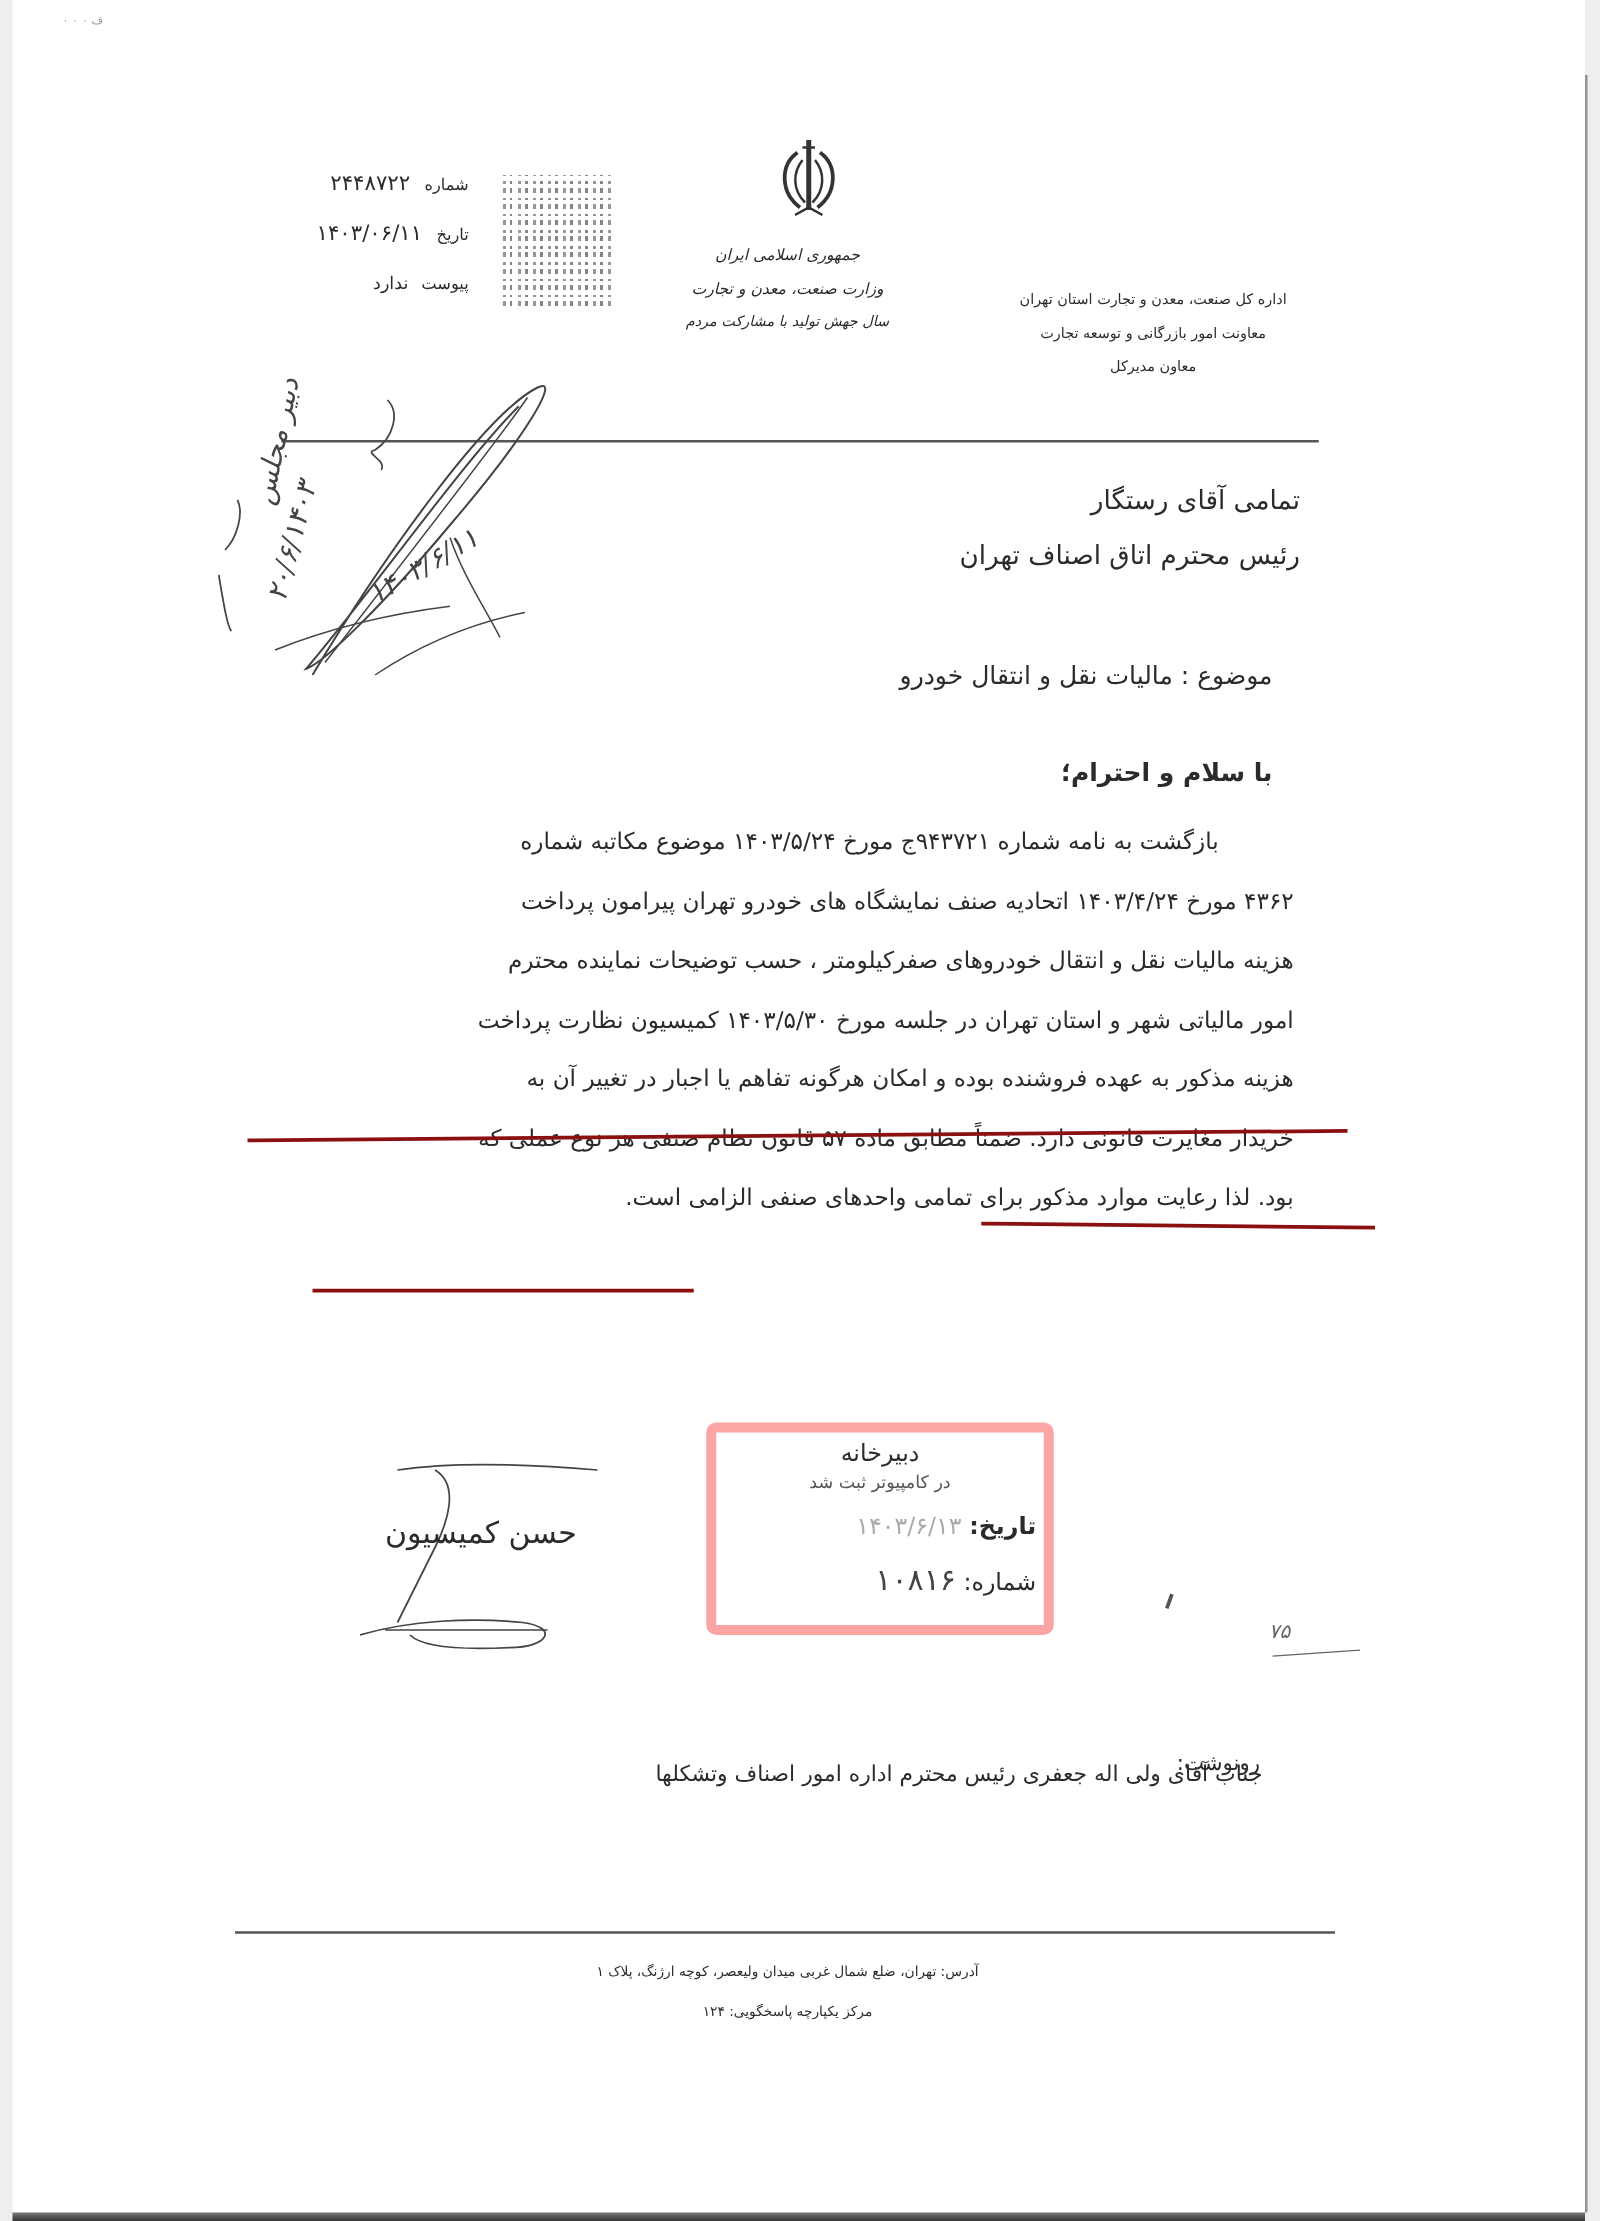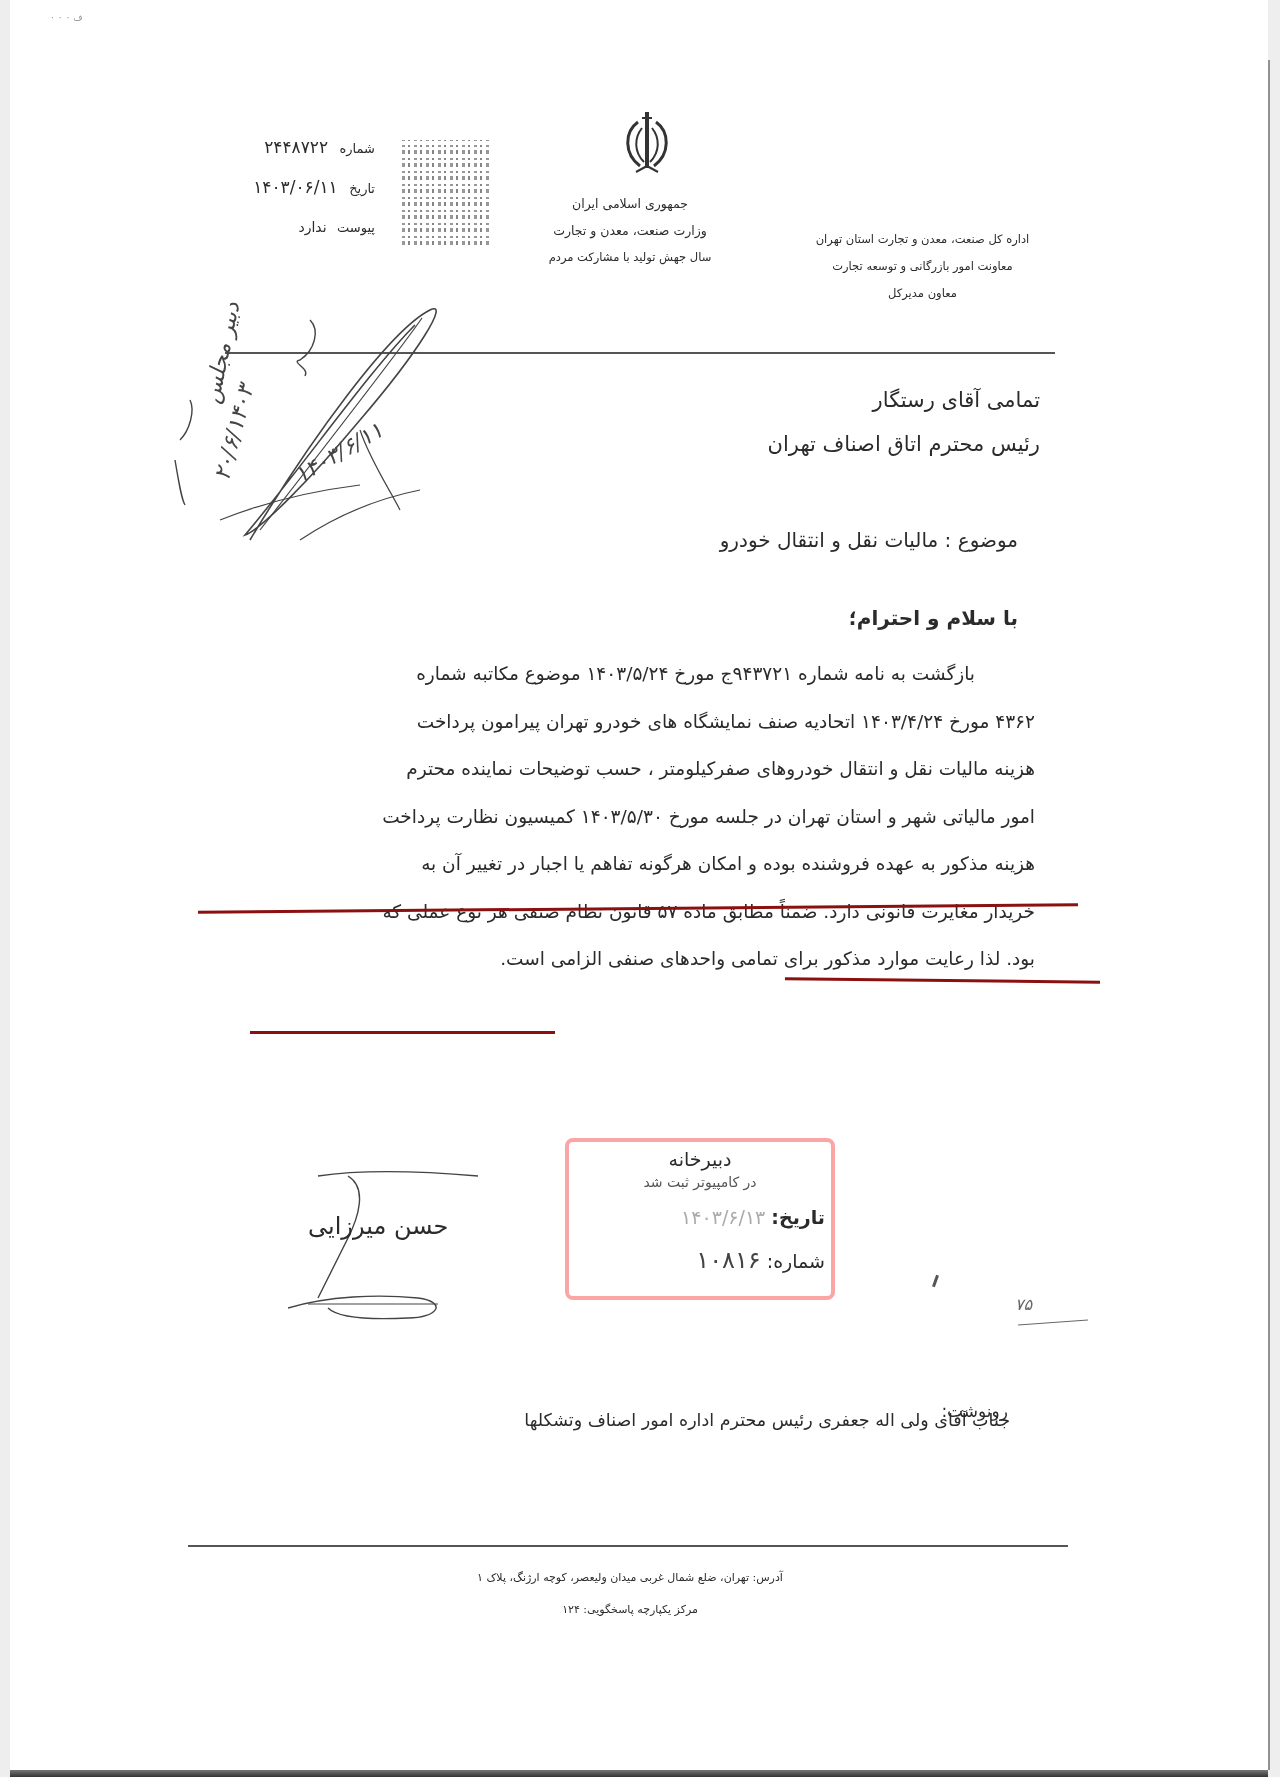--- a/index.html
+++ b/index.html
@@ -24,21 +24,21 @@
   .num-block .row { white-space:nowrap; }
   .num-block .lbl { font-size:13px; margin-left:6px; }
   .qr { position:absolute; left:392px; top:140px; width:90px; height:105px;
         background:
          repeating-linear-gradient(90deg,#444 0 3px,#fff 3px 6px,#222 6px 8px,#fff 8px 12px),
          #fff; opacity:.55;
         -webkit-mask: repeating-linear-gradient(0deg,#000 0 4px,transparent 4px 7px,#000 7px 9px,transparent 9px 13px);
         mask: repeating-linear-gradient(0deg,#000 0 4px,transparent 4px 7px,#000 7px 9px,transparent 9px 13px);
   }
   .emblem { position:absolute; left:608px; top:108px; width:58px; height:70px; }
-  .gov-block { position:absolute; left:520px; top:190px; width:200px; text-align:center; font-size:12.5px; line-height:27px; }
+  .gov-block { position:absolute; left:520px; top:190px; width:200px; text-align:center; font-size:12.5px; line-height:27px; font-style:italic; }
   .dept-block { position:absolute; left:790px; top:226px; width:245px; text-align:center; font-size:11.5px; line-height:27px; }
   .header-rule { position:absolute; left:215px; top:352px; width:830px; height:2px; background:#555; }
 
   
   .addressee { position:absolute; right:228px; top:378px; font-size:21px; line-height:44px; text-align:right; }
   .subject { position:absolute; right:250px; top:528px; font-size:20px; }
   .greeting { position:absolute; right:250px; top:606px; font-size:20px; font-weight:bold; }
 
   .body-text {
     position:absolute; left:220px; top:650px; width:805px;
@@ -46,21 +46,21 @@
   }
   .body-text .ln { display:block; white-space:nowrap; text-align:right; overflow:hidden; }
   .red-line { position:absolute; height:3px; background:#8b1010; }
 
   
   .sig-name { position:absolute; left:298px; top:1212px; font-size:24px; }
   .sig-scribble { position:absolute; left:278px; top:1168px; width:200px; height:160px; }
 
   
   .stamp { position:absolute; left:555px; top:1138px; width:262px; height:154px;
-           border:4px solid #fca5a5; border-radius:8px; font-size:14px; }
+           border:8px solid #fca5a5; border-radius:8px; font-size:14px; }
   .stamp .t1 { position:absolute; top:6px; width:100%; text-align:center; font-size:19px; letter-spacing:6px; }
   .stamp .t2 { position:absolute; top:32px; width:100%; text-align:center; font-size:14px; color:#555; }
   .stamp .r1 { position:absolute; right:6px; top:64px; font-size:19px; white-space:nowrap; }
   .stamp .r1 .v { color:#aaa; margin-left:10px; letter-spacing:2px; }
   .stamp .r2 { position:absolute; right:6px; top:104px; font-size:19px; white-space:nowrap; }
   .stamp .r2 .v { color:#444; letter-spacing:6px; font-size:24px; }
 
   .page-note { position:absolute; left:1005px; top:1295px; font-size:16px; color:#666; font-style:italic; }
   .page-note-line { position:absolute; left:1008px; top:1322px; width:70px; height:1px; background:#666; transform:rotate(-4deg); }
   .tick-mark { position:absolute; left:924px; top:1275px; width:3px; height:12px; background:#555; transform:rotate(20deg); }
@@ -154,21 +154,21 @@
 
   <div class="red-line" style="left:188px;top:907px;width:880px;transform:rotate(-0.5deg);"></div>
   <div class="red-line" style="left:775px;top:979px;width:315px;transform:rotate(0.6deg);"></div>
   <div class="red-line" style="left:240px;top:1031px;width:305px;"></div>
 
   <svg class="sig-scribble" viewBox="0 0 200 160">
     <path d="M30 8 C70 2 120 2 190 8 M60 8 C80 20 70 50 60 70 C50 90 40 110 30 130" stroke="#444" stroke-width="1.4" fill="none"></path>
     <path d="M0 140 C40 128 90 126 130 130 C160 134 150 150 120 150 C80 152 50 150 40 140" stroke="#444" stroke-width="1.4" fill="none"></path>
     <path d="M20 136 L150 136" stroke="#444" stroke-width="1.2"></path>
   </svg>
-  <div class="sig-name rtl">حسن میرزایی</div>
+  <div class="sig-name rtl">حسن کمیسیون</div>
 
   <div class="stamp rtl">
     <div class="t1">دبیرخانه</div>
     <div class="t2">در کامپیوتر ثبت شد</div>
     <div class="r1">
       <span style="font-weight:bold;">تاریخ:</span>
       <span class="v">۱۴۰۳/۶/۱۳</span>
     </div>
     <div class="r2">
       <span>شماره:</span>

